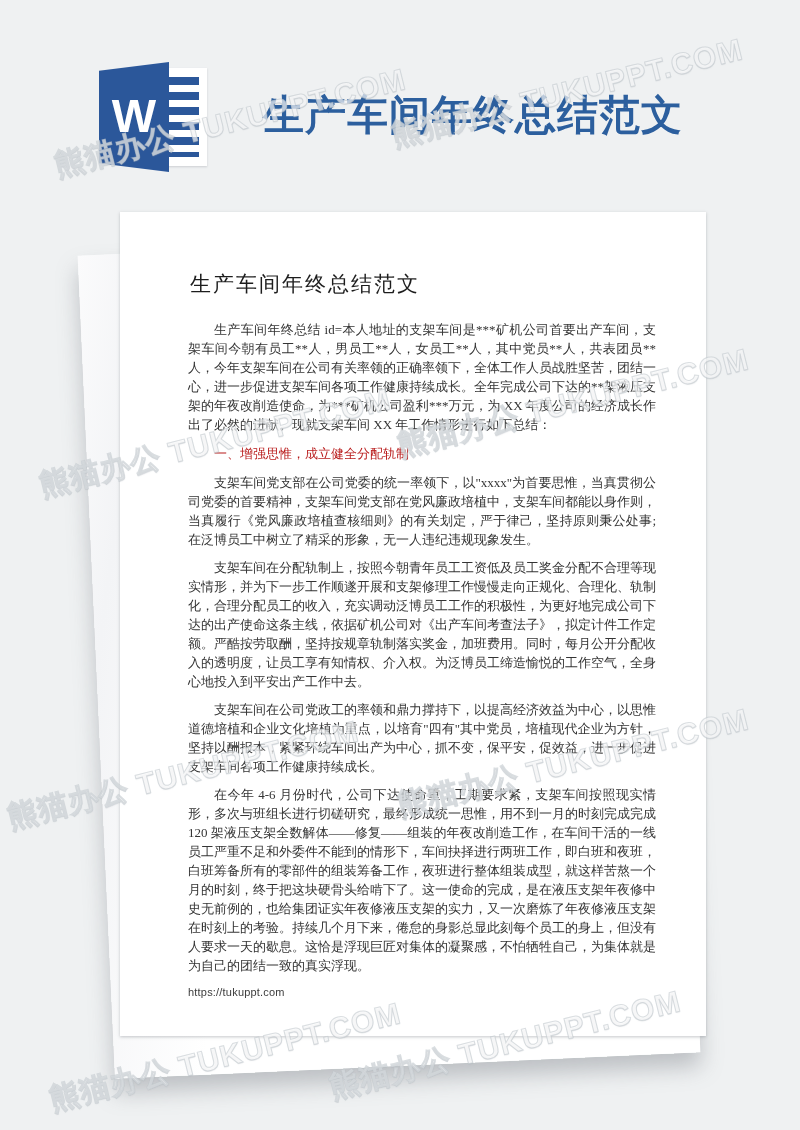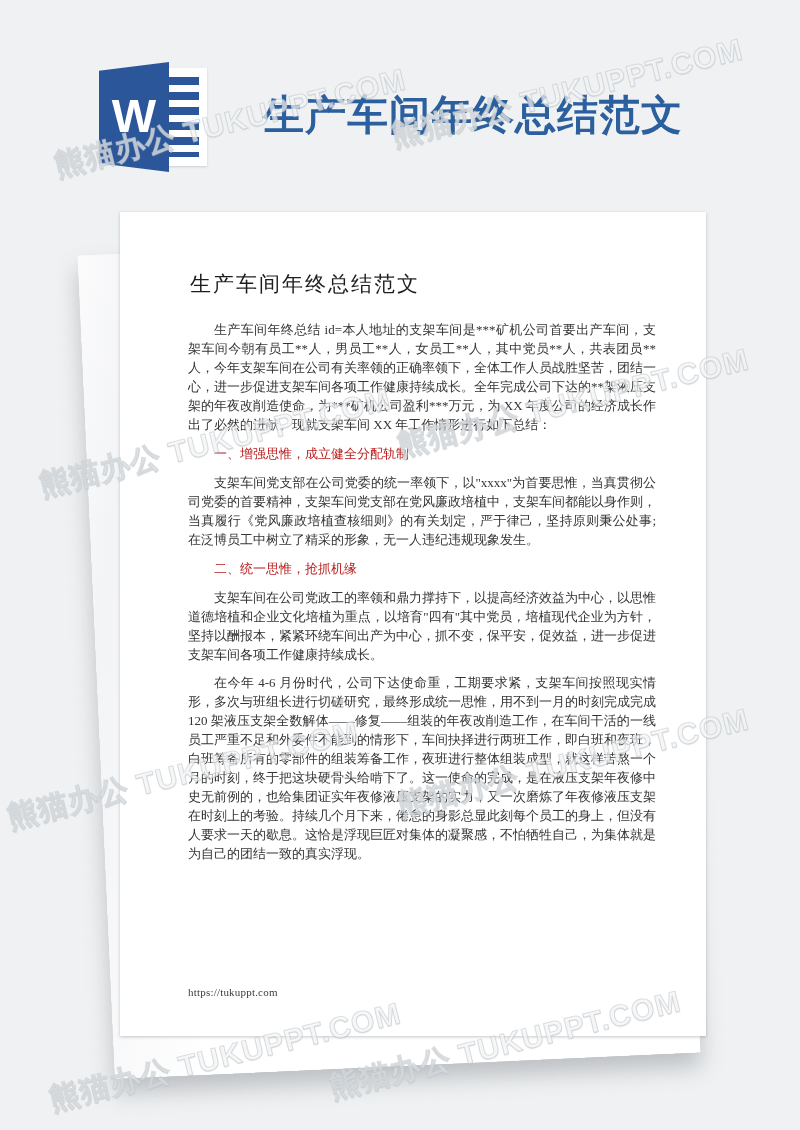--- a/index.html
+++ b/index.html
@@ -50,21 +50,21 @@
   }
   .doc-body{
     font-family:"Liberation Serif","DejaVu Serif",serif;
     font-size:13px;line-height:19px;color:#343434;text-align:justify;
   }
   .doc-body p{margin:0 12px 9px 0;text-indent:2em;}
   .doc-body p.doc-heading{margin:10px 0 10px 0;color:#b91c1c;}
   .doc-footer{
     position:absolute;left:68px;bottom:38px;
     font-size:11px;color:#3c3c3c;letter-spacing:.2px;
-    font-family:Liberation Serif, serif;
+    font-family:Liberation Sans, sans-serif;
   }
   
   .watermarks{position:absolute;inset:0;z-index:3;pointer-events:none;}
   .wm{
     position:absolute;white-space:nowrap;
     font:700 30px/36px "Liberation Sans",sans-serif;letter-spacing:1px;
     color:rgba(255,255,255,.62);
     -webkit-text-stroke:1px rgba(188,194,201,.55);
     text-shadow:0 1px 1px rgba(165,171,179,.28);
     transform:rotate(-14deg);transform-origin:left center;
@@ -95,21 +95,21 @@
 
   <div class="paper back"></div>
 
   <div class="paper main">
     <h2 class="doc-title">生产车间年终总结范文</h2>
     <div class="doc-body">
 
     <p class="doc-paragraph">生产车间年终总结 id=本人地址的支架车间是***矿机公司首要出产车间，支架车间今朝有员工**人，男员工**人，女员工**人，其中党员**人，共表团员**人，今年支架车间在公司有关率领的正确率领下，全体工作人员战胜坚苦，团结一心，进一步促进支架车间各项工作健康持续成长。全年完成公司下达的**架液压支架的年夜改削造使命，为***矿机公司盈利***万元，为 XX 年度公司的经济成长作出了必然的进献。现就支架车间 XX 年工作情形进行如下总结：</p>
         <p class="doc-heading">一、增强思惟，成立健全分配轨制</p>
         <p class="doc-paragraph">支架车间党支部在公司党委的统一率领下，以"xxxx"为首要思惟，当真贯彻公司党委的首要精神，支架车间党支部在党风廉政培植中，支架车间都能以身作则，当真履行《党风廉政培植查核细则》的有关划定，严于律己，坚持原则秉公处事;在泛博员工中树立了精采的形象，无一人违纪违规现象发生。</p>
-        <p class="doc-heading">二、统一思惟，抢抓机缘</p>
+        <p class="doc-paragraph">支架车间在分配轨制上，按照今朝青年员工工资低及员工奖金分配不合理等现实情形，并为下一步工作顺遂开展和支架修理工作慢慢走向正规化、合理化、轨制化，合理分配员工的收入，充实调动泛博员工工作的积极性，为更好地完成公司下达的出产使命这条主线，依据矿机公司对《出产车间考查法子》，拟定计件工作定额。严酷按劳取酬，坚持按规章轨制落实奖金，加班费用。同时，每月公开分配收入的透明度，让员工享有知情权、介入权。为泛博员工缔造愉悦的工作空气，全身心地投入到平安出产工作中去。</p>
         <p class="doc-paragraph">支架车间在公司党政工的率领和鼎力撑持下，以提高经济效益为中心，以思惟道德培植和企业文化培植为重点，以培育"四有"其中党员，培植现代企业为方针，坚持以酬报本，紧紧环绕车间出产为中心，抓不变，保平安，促效益，进一步促进支架车间各项工作健康持续成长。</p>
         <p class="doc-paragraph">在今年 4-6 月份时代，公司下达使命重，工期要求紧，支架车间按照现实情形，多次与班组长进行切磋研究，最终形成统一思惟，用不到一月的时刻完成完成 120 架液压支架全数解体——修复——组装的年夜改削造工作，在车间干活的一线员工严重不足和外委件不能到的情形下，车间抉择进行两班工作，即白班和夜班，白班筹备所有的零部件的组装筹备工作，夜班进行整体组装成型，就这样苦熬一个月的时刻，终于把这块硬骨头给啃下了。这一使命的完成，是在液压支架年夜修中史无前例的，也给集团证实年夜修液压支架的实力，又一次磨炼了年夜修液压支架在时刻上的考验。持续几个月下来，倦怠的身影总显此刻每个员工的身上，但没有人要求一天的歇息。这恰是浮现巨匠对集体的凝聚感，不怕牺牲自己，为集体就是为自己的团结一致的真实浮现。</p>
       </div>
     <div class="doc-footer">https://tukuppt.com</div>
   </div>
 
   <div class="watermarks">
     <span class="wm w1">熊猫办公 TUKUPPT.COM</span>
     <span class="wm w2">熊猫办公 TUKUPPT.COM</span>
     <span class="wm w3">熊猫办公 TUKUPPT.COM</span>

